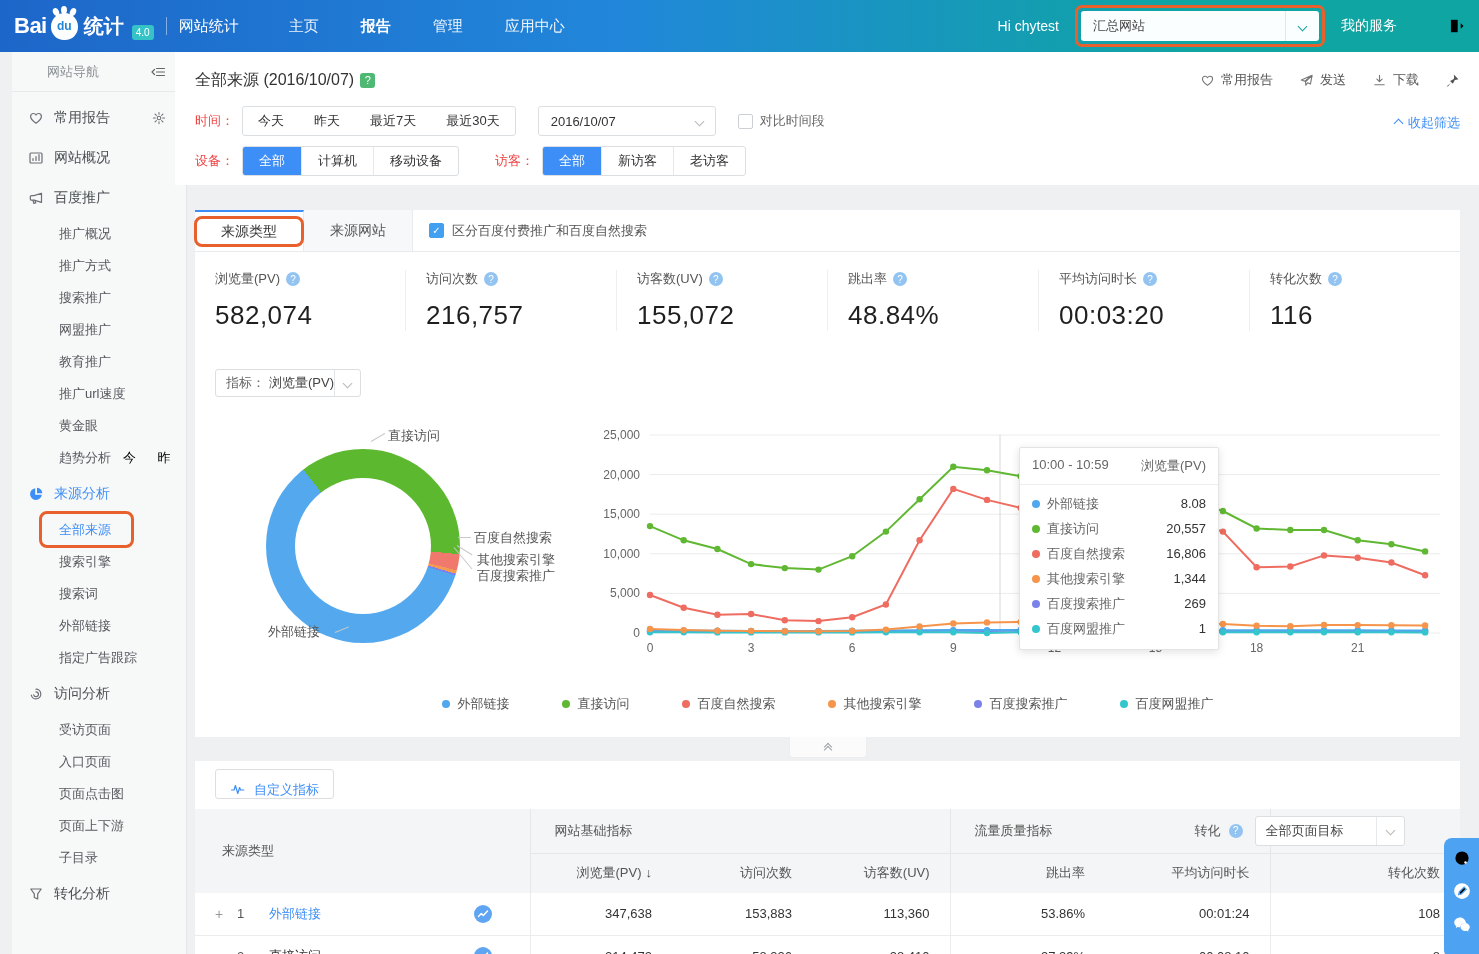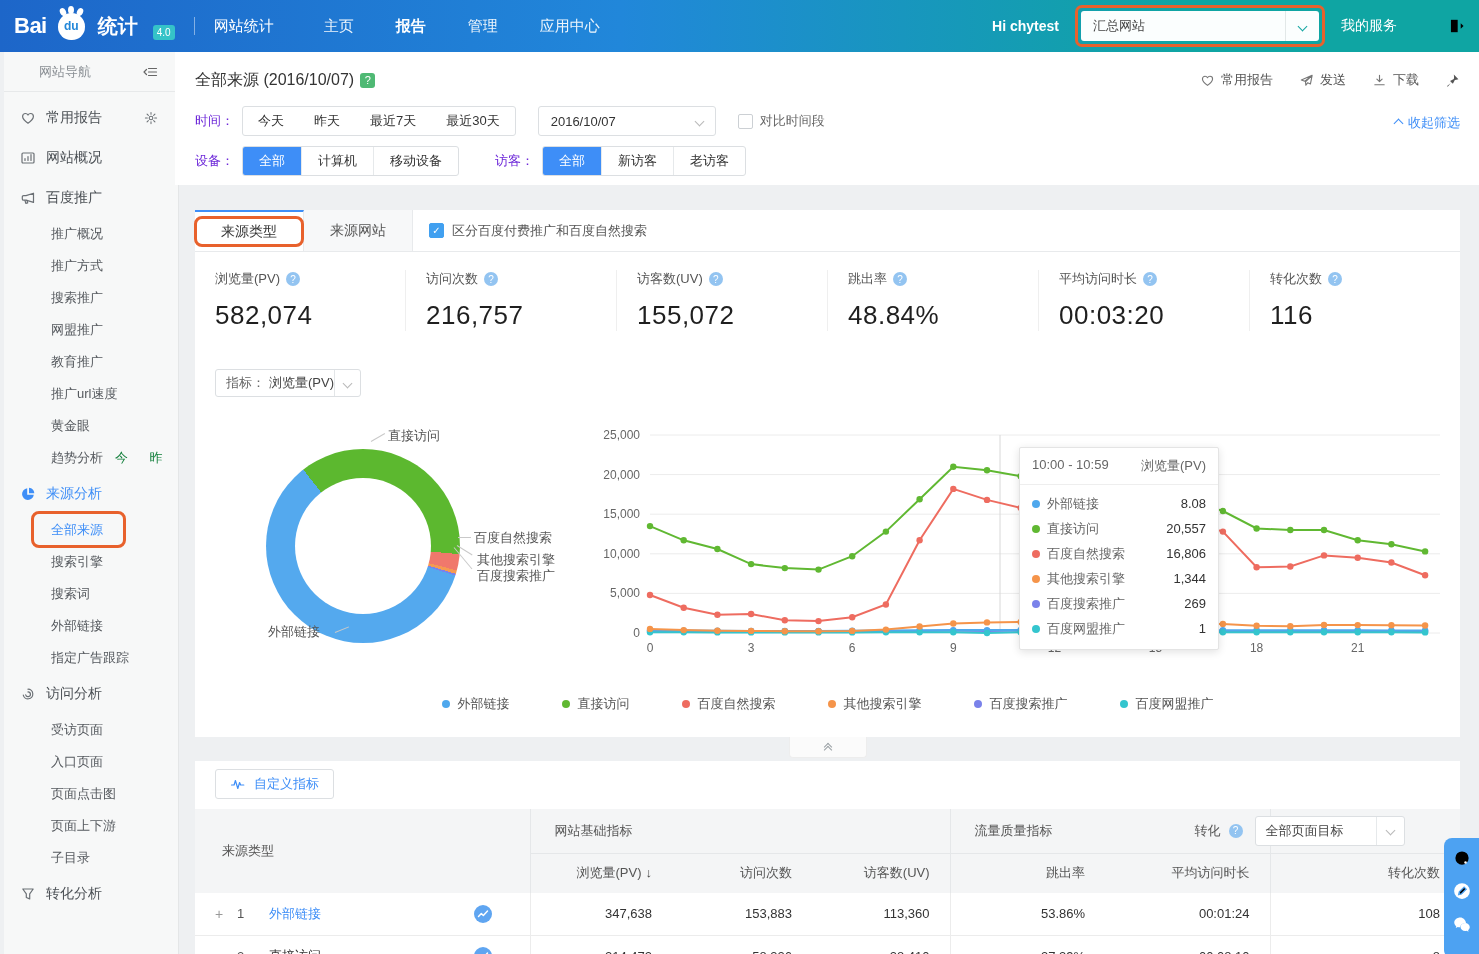--- a/index.html
+++ b/index.html
@@ -4,74 +4,74 @@
 <style>
 *{box-sizing:border-box;margin:0;padding:0}
 html,body{width:1479px;height:954px;overflow:hidden}
 body{position:relative;background:#eef0f2;font-family:"Liberation Sans","DejaVu Sans",sans-serif;font-size:13px;color:#333}
 .icn{display:inline-flex;flex:none}
 .icn svg{fill:none;stroke:currentColor;stroke-width:1.2;stroke-linecap:round;stroke-linejoin:round}
 
 
 .topbar{position:absolute;top:0;left:0;right:0;height:52px;display:flex;align-items:center;color:#fff;z-index:50;
   background:linear-gradient(90deg,#1d66c9 0%,#2187da 42%,#0fa5a3 80%,#0fa5a3 100%)}
-.logo{display:flex;align-items:center;padding-left:14px;gap:9px;cursor:pointer}
+.logo{display:flex;align-items:center;padding-left:14px;gap:2px;cursor:pointer}
 .logo-bai{font-size:22px;font-weight:bold;letter-spacing:-.5px}
 .paw{position:relative;width:27px;height:27px;background:#fff;border-radius:50% 50% 48% 48%;display:flex;align-items:center;justify-content:center;margin:8px 2px}
 .paw .du{color:#2287d9;font-weight:bold;font-size:12px}
 .toe{position:absolute;background:#fff;width:6px;height:8px;border-radius:50%;top:-5px}
 .t1{left:2px;transform:rotate(-25deg)}.t2{left:10px;top:-7px}.t3{right:2px;transform:rotate(25deg)}
 .logo-suffix{font-size:20px;font-weight:bold;margin-left:2px}
 .ver-badge{background:#35c3c8;color:#fff;font-size:10px;padding:2px 4px;border-radius:3px;margin:12px 0 0 6px}
 .logo-divider{width:1px;height:18px;background:rgba(255,255,255,.45);margin:0 10px}
 .product{font-size:15px}
 .top-nav{display:flex;gap:42px;margin-left:50px}
 .nav-item{font-size:15px;color:rgba(255,255,255,.92);cursor:pointer}
 .nav-item.active{font-weight:bold;color:#fff}
 .top-right{margin-left:auto;display:flex;align-items:center;gap:16px;padding-right:14px}
-.greeting{font-size:14px;font-weight:bold;cursor:pointer}
+.greeting{font-size:14px;font-weight:normal;cursor:pointer}
 .site-ann{border:3px solid #e8612c;border-radius:7px;padding:3px}
 .site-select{width:238px;height:30px;background:#fbfefe;border-radius:3px;display:flex;align-items:center;color:#444;cursor:pointer}
 .site-select .ss-val{flex:1;padding-left:12px;font-size:13px}
 .site-chevron{width:34px;height:30px;display:flex;align-items:center;justify-content:center;border-left:1px solid #e2e8e8}
 .chev{display:inline-block;width:7px;height:7px;border-right:1.6px solid #b9b9b9;border-bottom:1.6px solid #b9b9b9;transform:rotate(45deg)}
 .chev.teal{border-color:#12a6a2}
 .chev.blue{border-color:#3e8ef7}
 .chev.up{transform:rotate(-135deg)}
 .my-services{font-size:14px;cursor:pointer}
 .tb-icon{color:#fff;cursor:pointer;display:flex}
 
 
-.sidebar{position:absolute;top:52px;left:4px;width:175px;bottom:0;background:#f7f8f8;border-right:1px solid #e4e6e7;overflow:hidden}
+.sidebar{position:absolute;top:52px;left:12px;width:175px;bottom:0;background:#f7f8f8;border-right:1px solid #e4e6e7;overflow:hidden}
 .side-head{height:40px;display:flex;align-items:center;justify-content:space-between;padding:0 20px 0 35px;color:#8a8f94;border-bottom:1px solid #e7e9ea;font-size:13px}
 .side-head .icn{color:#666;cursor:pointer}
 .side-items{padding-top:6px}
 .s-item{display:flex;align-items:center;cursor:pointer;position:relative;color:#4a4f54}
 .s-item.lvl0{height:40px;padding-left:16px;gap:10px;font-size:14px}
 .s-item.lvl1{height:32px;padding-left:47px;font-size:13px;color:#55595e}
 .s-item.active{color:#3e8ef7}
 .s-item .icn{color:#6b7075}
 .s-item.active .icn{color:#3e8ef7}
-.s-suffix{margin-left:12px;color:#15803d;font-size:13px;letter-spacing:9px}
+.s-suffix{margin-left:12px;color:#000000;font-size:13px;letter-spacing:9px}
 .trail{margin-left:auto;margin-right:20px;color:#6b7075}
 .ann-box{position:absolute;border:3px solid #e8612c;border-radius:8px;pointer-events:none;z-index:5}
 .side-ann{left:27px;top:-3px;width:95px;height:37px}
 
 
 .main{position:absolute;left:175px;top:52px;right:0;bottom:0;overflow:hidden}
 .white-head{background:#fff;padding:0 19px 0 20px;height:133px}
 .title-row{height:44px;display:flex;align-items:center;padding-top:12px}
 .page-title{font-size:16px;color:#333;font-weight:normal}
 .help-badge{width:15px;height:15px;border-radius:3px;background:#4fb974;color:#fff;font-size:11px;display:inline-flex;align-items:center;justify-content:center;margin-left:6px;cursor:pointer}
 .head-actions{margin-left:auto;display:flex;gap:26px;align-items:center;color:#555}
 .h-action{display:flex;align-items:center;gap:6px;cursor:pointer;font-size:13px}
 .h-action .icn{color:#777}
 .h-action.pin .icn{color:#555}
 .filter-row{display:flex;align-items:center;margin-top:10px;position:relative}
-.f-label{color:#6d28d9;margin-right:8px}
+.f-label{color:#ef4444;margin-right:8px}
 .preset-group{display:flex;border:1px solid #dcdfe2;border-radius:3px;background:#fff;height:30px;align-items:center}
 .preset-item{padding:0 15px;line-height:28px;color:#333;cursor:pointer}
 .date-select{width:178px;height:30px;border:1px solid #dcdfe2;border-radius:3px;margin-left:22px;display:flex;align-items:center;justify-content:space-between;padding:0 12px;color:#333;cursor:pointer;background:#fff}
 .cmp{display:flex;align-items:center;gap:7px;margin-left:22px;color:#666;cursor:pointer}
 .cbx{width:15px;height:15px;border:1px solid #ccd0d4;border-radius:2px;background:#fff;display:inline-flex;align-items:center;justify-content:center;flex:none}
 .cbx.checked{background:#41a0f0;border-color:#41a0f0;color:#fff;font-size:10px}
 .collapse-filter{position:absolute;right:0;top:8px;color:#3e8ef7;display:flex;align-items:center;gap:6px;cursor:pointer}
 .seg-group{display:flex;border:1px solid #dcdfe2;border-radius:3px;background:#fff;height:30px;overflow:hidden}
 .seg-item{padding:0 16px;line-height:28px;color:#333;cursor:pointer;border-left:1px solid #e6e9eb}
 .seg-item:first-child{border-left:none}
@@ -121,21 +121,21 @@
 .tt-val{margin-left:auto;color:#333}
 
 .legend{display:flex;justify-content:center;gap:52px;padding:14px 0 24px}
 .lg-item{display:flex;align-items:center;gap:8px;color:#555;cursor:pointer}
 
 .collapse-tab{position:absolute;left:50%;transform:translateX(-50%);bottom:-21px;width:78px;height:21px;background:#fbfbfb;border:1px solid #ededed;border-top:none;border-radius:0 0 4px 4px;display:flex;flex-direction:column;align-items:center;justify-content:center;cursor:pointer}
 .collapse-tab .chev{width:6px;height:6px;border-color:#9aa0a5;margin-top:-3px}
 .collapse-tab .chev:first-child{margin-top:2px}
 
 .card2{margin-top:24px;height:197px;padding-top:8px;overflow:hidden}
-.custom-metric{display:flex;align-items:center;gap:8px;margin-left:20px;height:30px;padding:4px 14px;background:#fff;border:1px solid #dcdfe2;border-radius:3px;color:#3e8ef7;font-size:13px;cursor:pointer;font-family:inherit}
+.custom-metric{display:flex;align-items:flex-start;gap:8px;margin-left:20px;height:30px;padding:11px 14px;background:#fff;border:1px solid #dcdfe2;border-radius:3px;color:#3e8ef7;font-size:13px;cursor:pointer;font-family:inherit}
 .data-table{width:100%;border-collapse:collapse;margin-top:10px;table-layout:fixed}
 .data-table th{font-weight:normal;text-align:right;color:#555;background:#f4f5f6}
 .data-table thead tr:first-child th{height:44px}
 .data-table thead tr:last-child th{height:40px}
 th.col1{text-align:left;padding-left:27px}
 th.grp{border-left:1px solid #e5e7e9;border-bottom:1px solid #e5e7e9;text-align:left}
 .grp-wrap{display:flex;align-items:center;gap:8px;padding-left:24px}
 th.sub{padding-right:20px}
 th.sub.gstart{border-left:1px solid #e5e7e9}
 .sort-arrow{color:#444;margin-left:4px;font-weight:bold}

